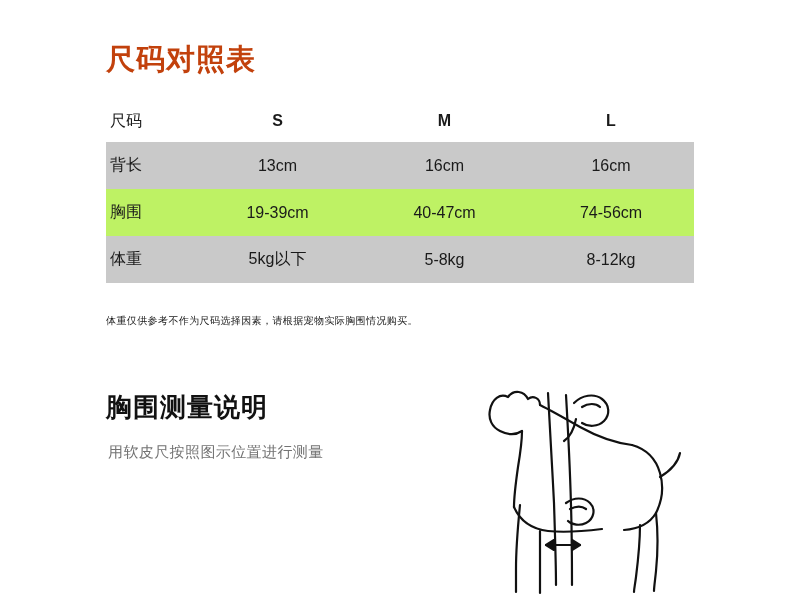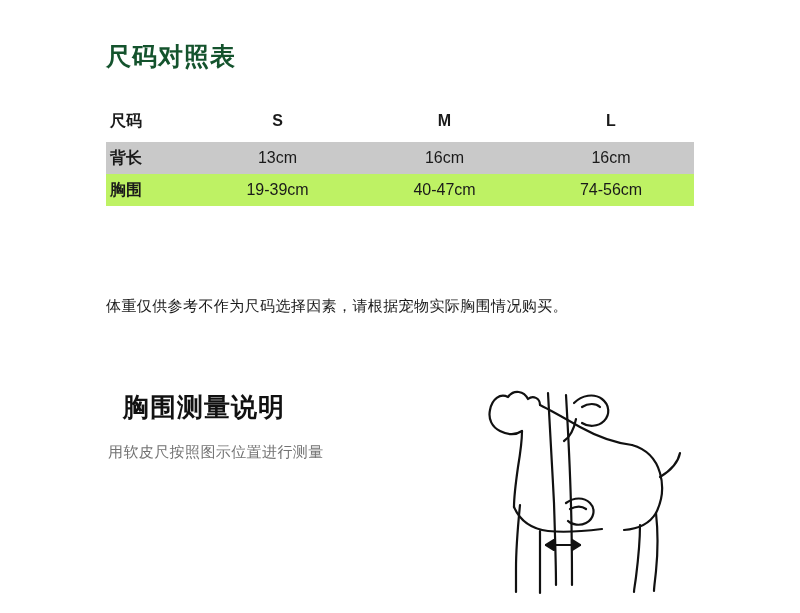--- a/index.html
+++ b/index.html
@@ -18,80 +18,79 @@
   .page {
     position: absolute;
     left: 0; top: 0;
     width: 800px;
     height: 613px;
   }
   .title {
     position: absolute;
     left: 106px;
     top: 40px;
-    font-size: 25px;
+    font-size: 29px;
     font-weight: bold;
     letter-spacing: 1px;
-    color: #14532d;
+    color: #c2410c;
   }
   table.size-table {
     position: absolute;
     left: 106px;
     top: 100px;
     width: 588px;
     border-collapse: collapse;
     table-layout: fixed;
   }
   table.size-table col.c0 { width: 88px; }
   table.size-table col.c1 { width: 167px; }
   table.size-table col.c2 { width: 167px; }
   table.size-table col.c3 { width: 166px; }
   table.size-table th, table.size-table td {
     font-size: 16px;
     font-weight: normal;
     text-align: center;
     padding: 0;
-    height: 32px;
+    height: 47px;
     vertical-align: middle;
     color: #1a1a1a;
   }
   table.size-table th.hdr-label,
   table.size-table td.row-label {
     text-align: left;
     padding-left: 4px;
-    font-weight: bold;
+    font-weight: normal;
   }
   table.size-table thead th {
     height: 42px;
     font-weight: bold;
     background: #ffffff;
   }
   table.size-table tbody tr.shaded td {
     background: #c9c9c9;
   }
   table.size-table tbody tr.plain td {
     background: #bef264;
   }
   .note {
     position: absolute;
     left: 106px;
-    top: 297px;
-    font-size: 15px;
+    top: 314px;
+    font-size: 10px;
     color: #1a1a1a;
     letter-spacing: 0.4px;
   }
   .section-title {
     position: absolute;
     left: 106px;
     top: 390px;
     font-size: 26px;
     font-weight: bold;
     letter-spacing: 1px;
     color: #111;
-    margin-left: 17px;
   }
   .instructions {
     position: absolute;
     left: 108px;
     top: 440px;
     font-size: 15px;
     line-height: 24px;
     color: #737373;
     letter-spacing: 0.4px;
   }
@@ -132,20 +131,26 @@
         <td>13cm</td>
         <td>16cm</td>
         <td>16cm</td>
       </tr>
       <tr class="plain">
         <td class="row-label">胸围</td>
         <td>19-39cm</td>
         <td>40-47cm</td>
         <td>74-56cm</td>
       </tr>
+      <tr class="shaded">
+        <td class="row-label">体重</td>
+        <td>5kg以下</td>
+        <td>5-8kg</td>
+        <td>8-12kg</td>
+      </tr>
     </tbody>
   </table>
 
   <div class="note">体重仅供参考不作为尺码选择因素，请根据宠物实际胸围情况购买。</div>
 
   <div class="section-title">胸围测量说明</div>
 
   <div class="instructions">
     <div>用软皮尺按照图示位置进行测量</div>
   </div>

